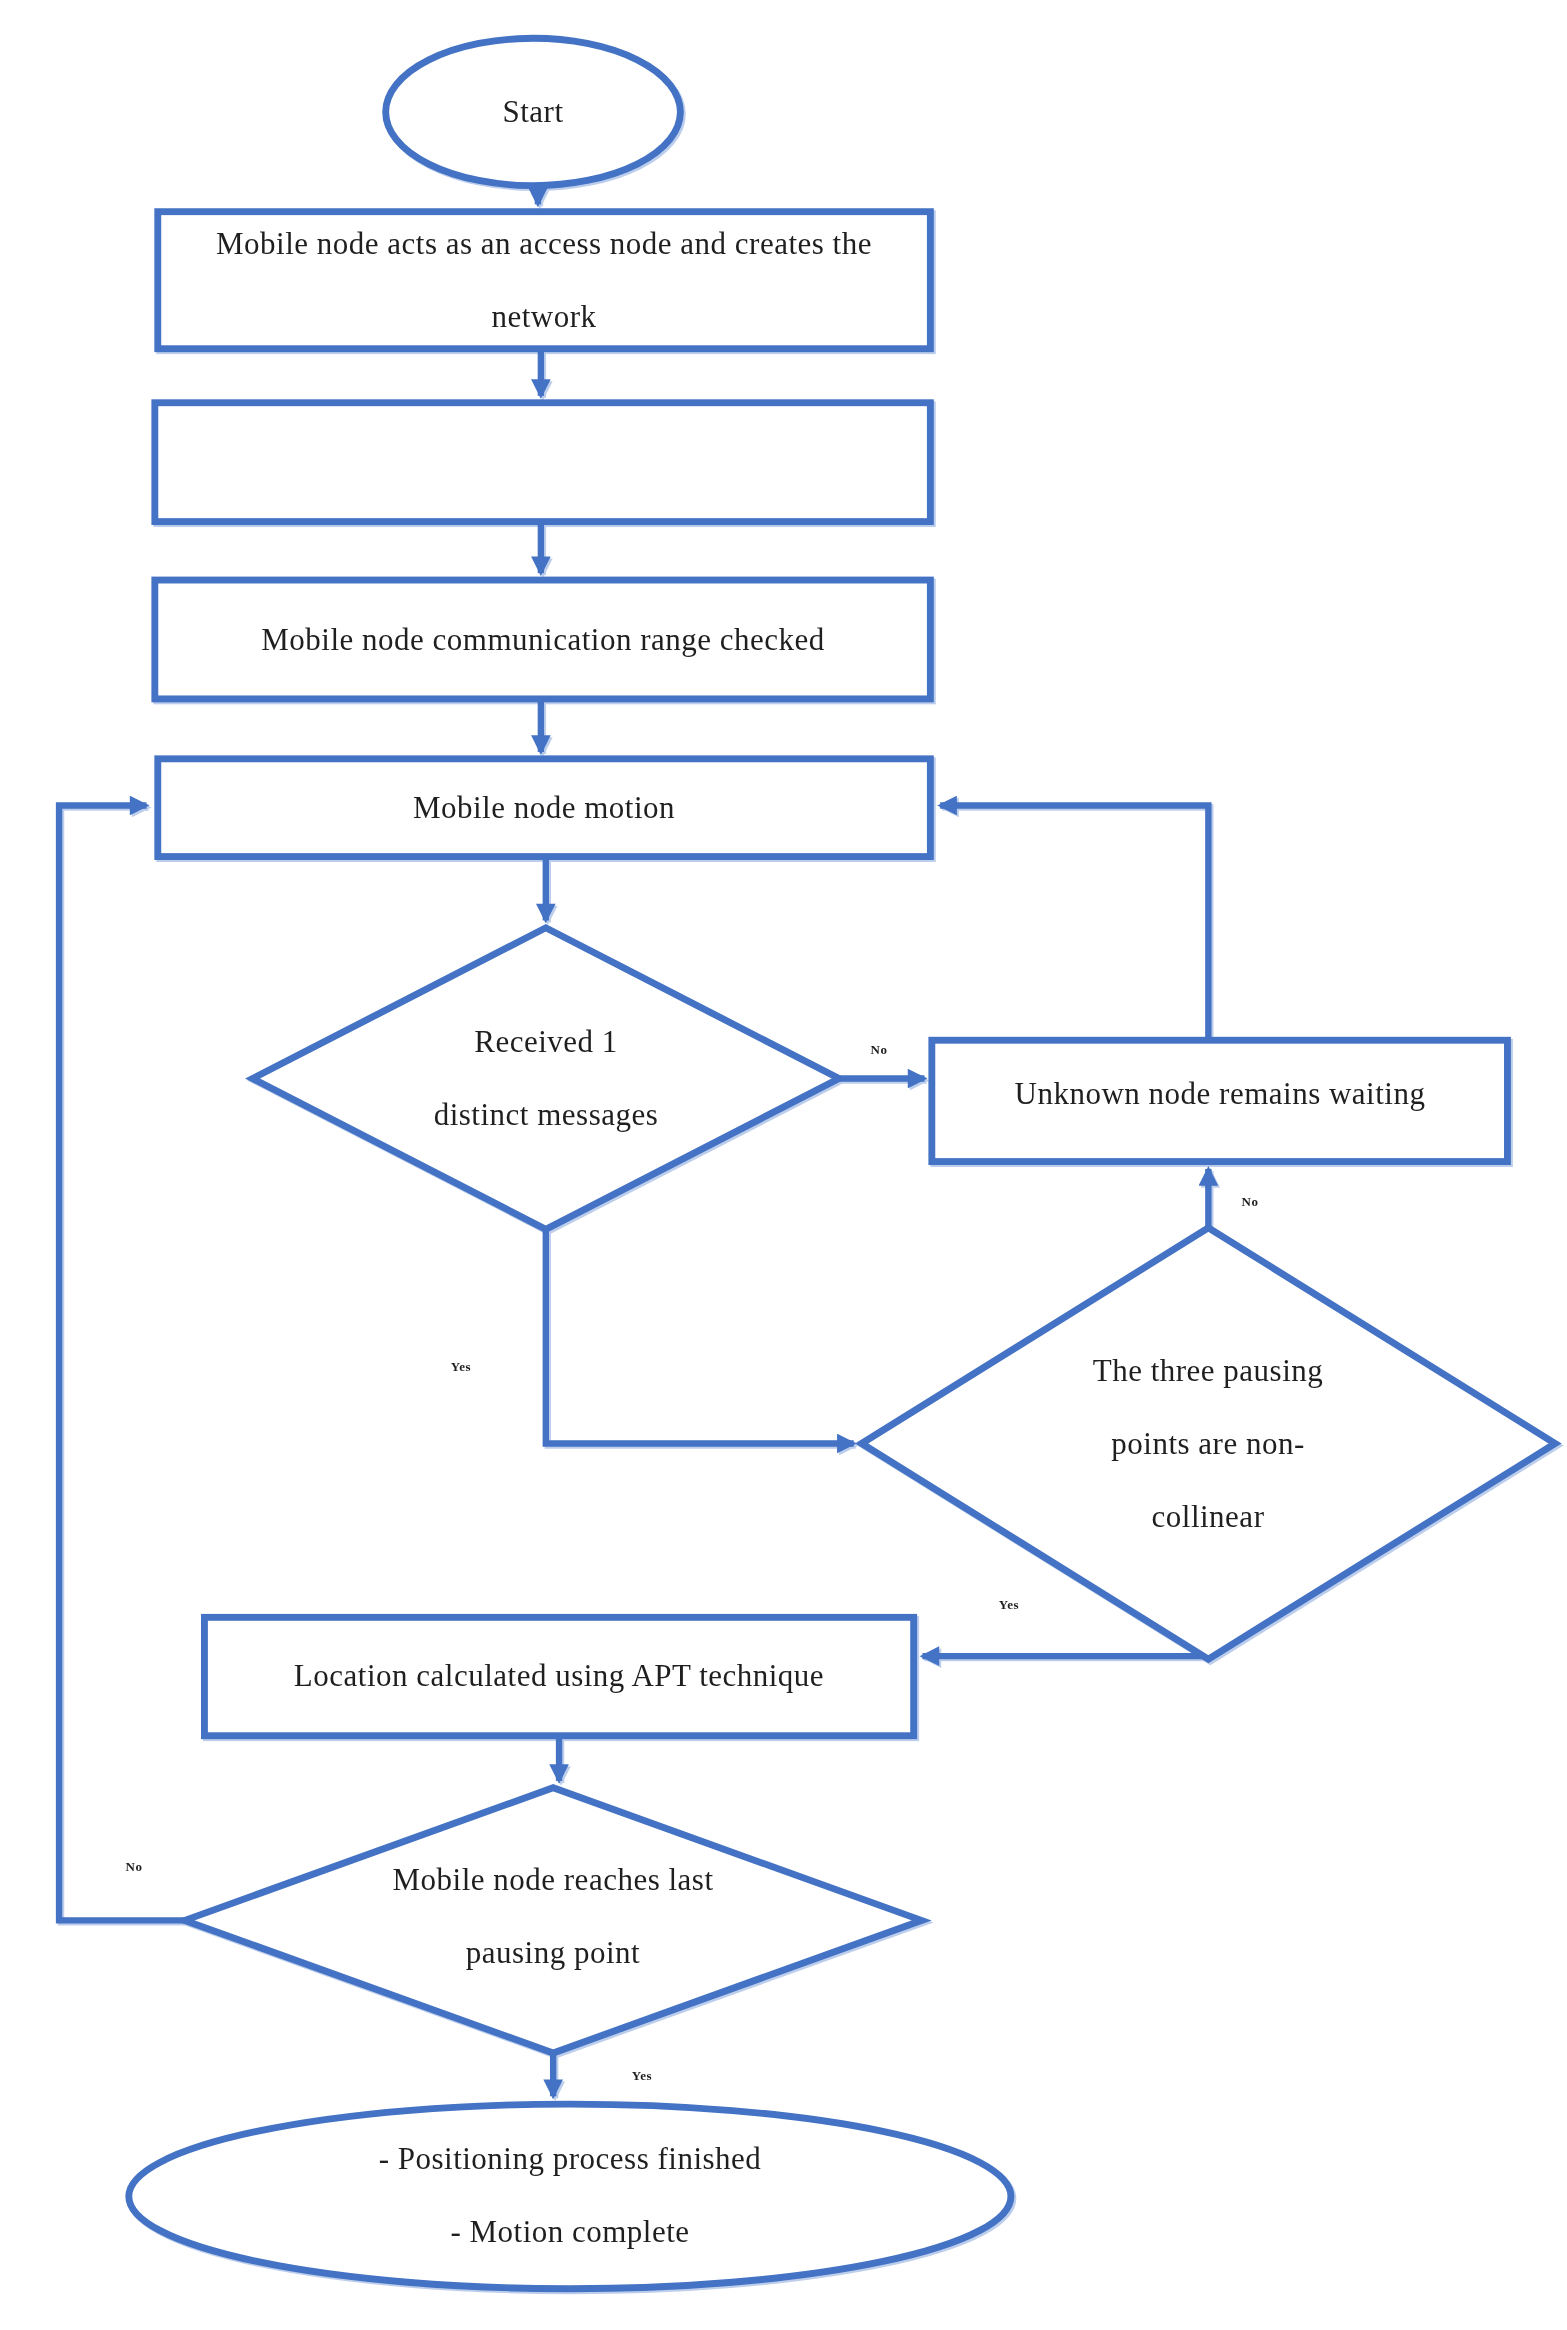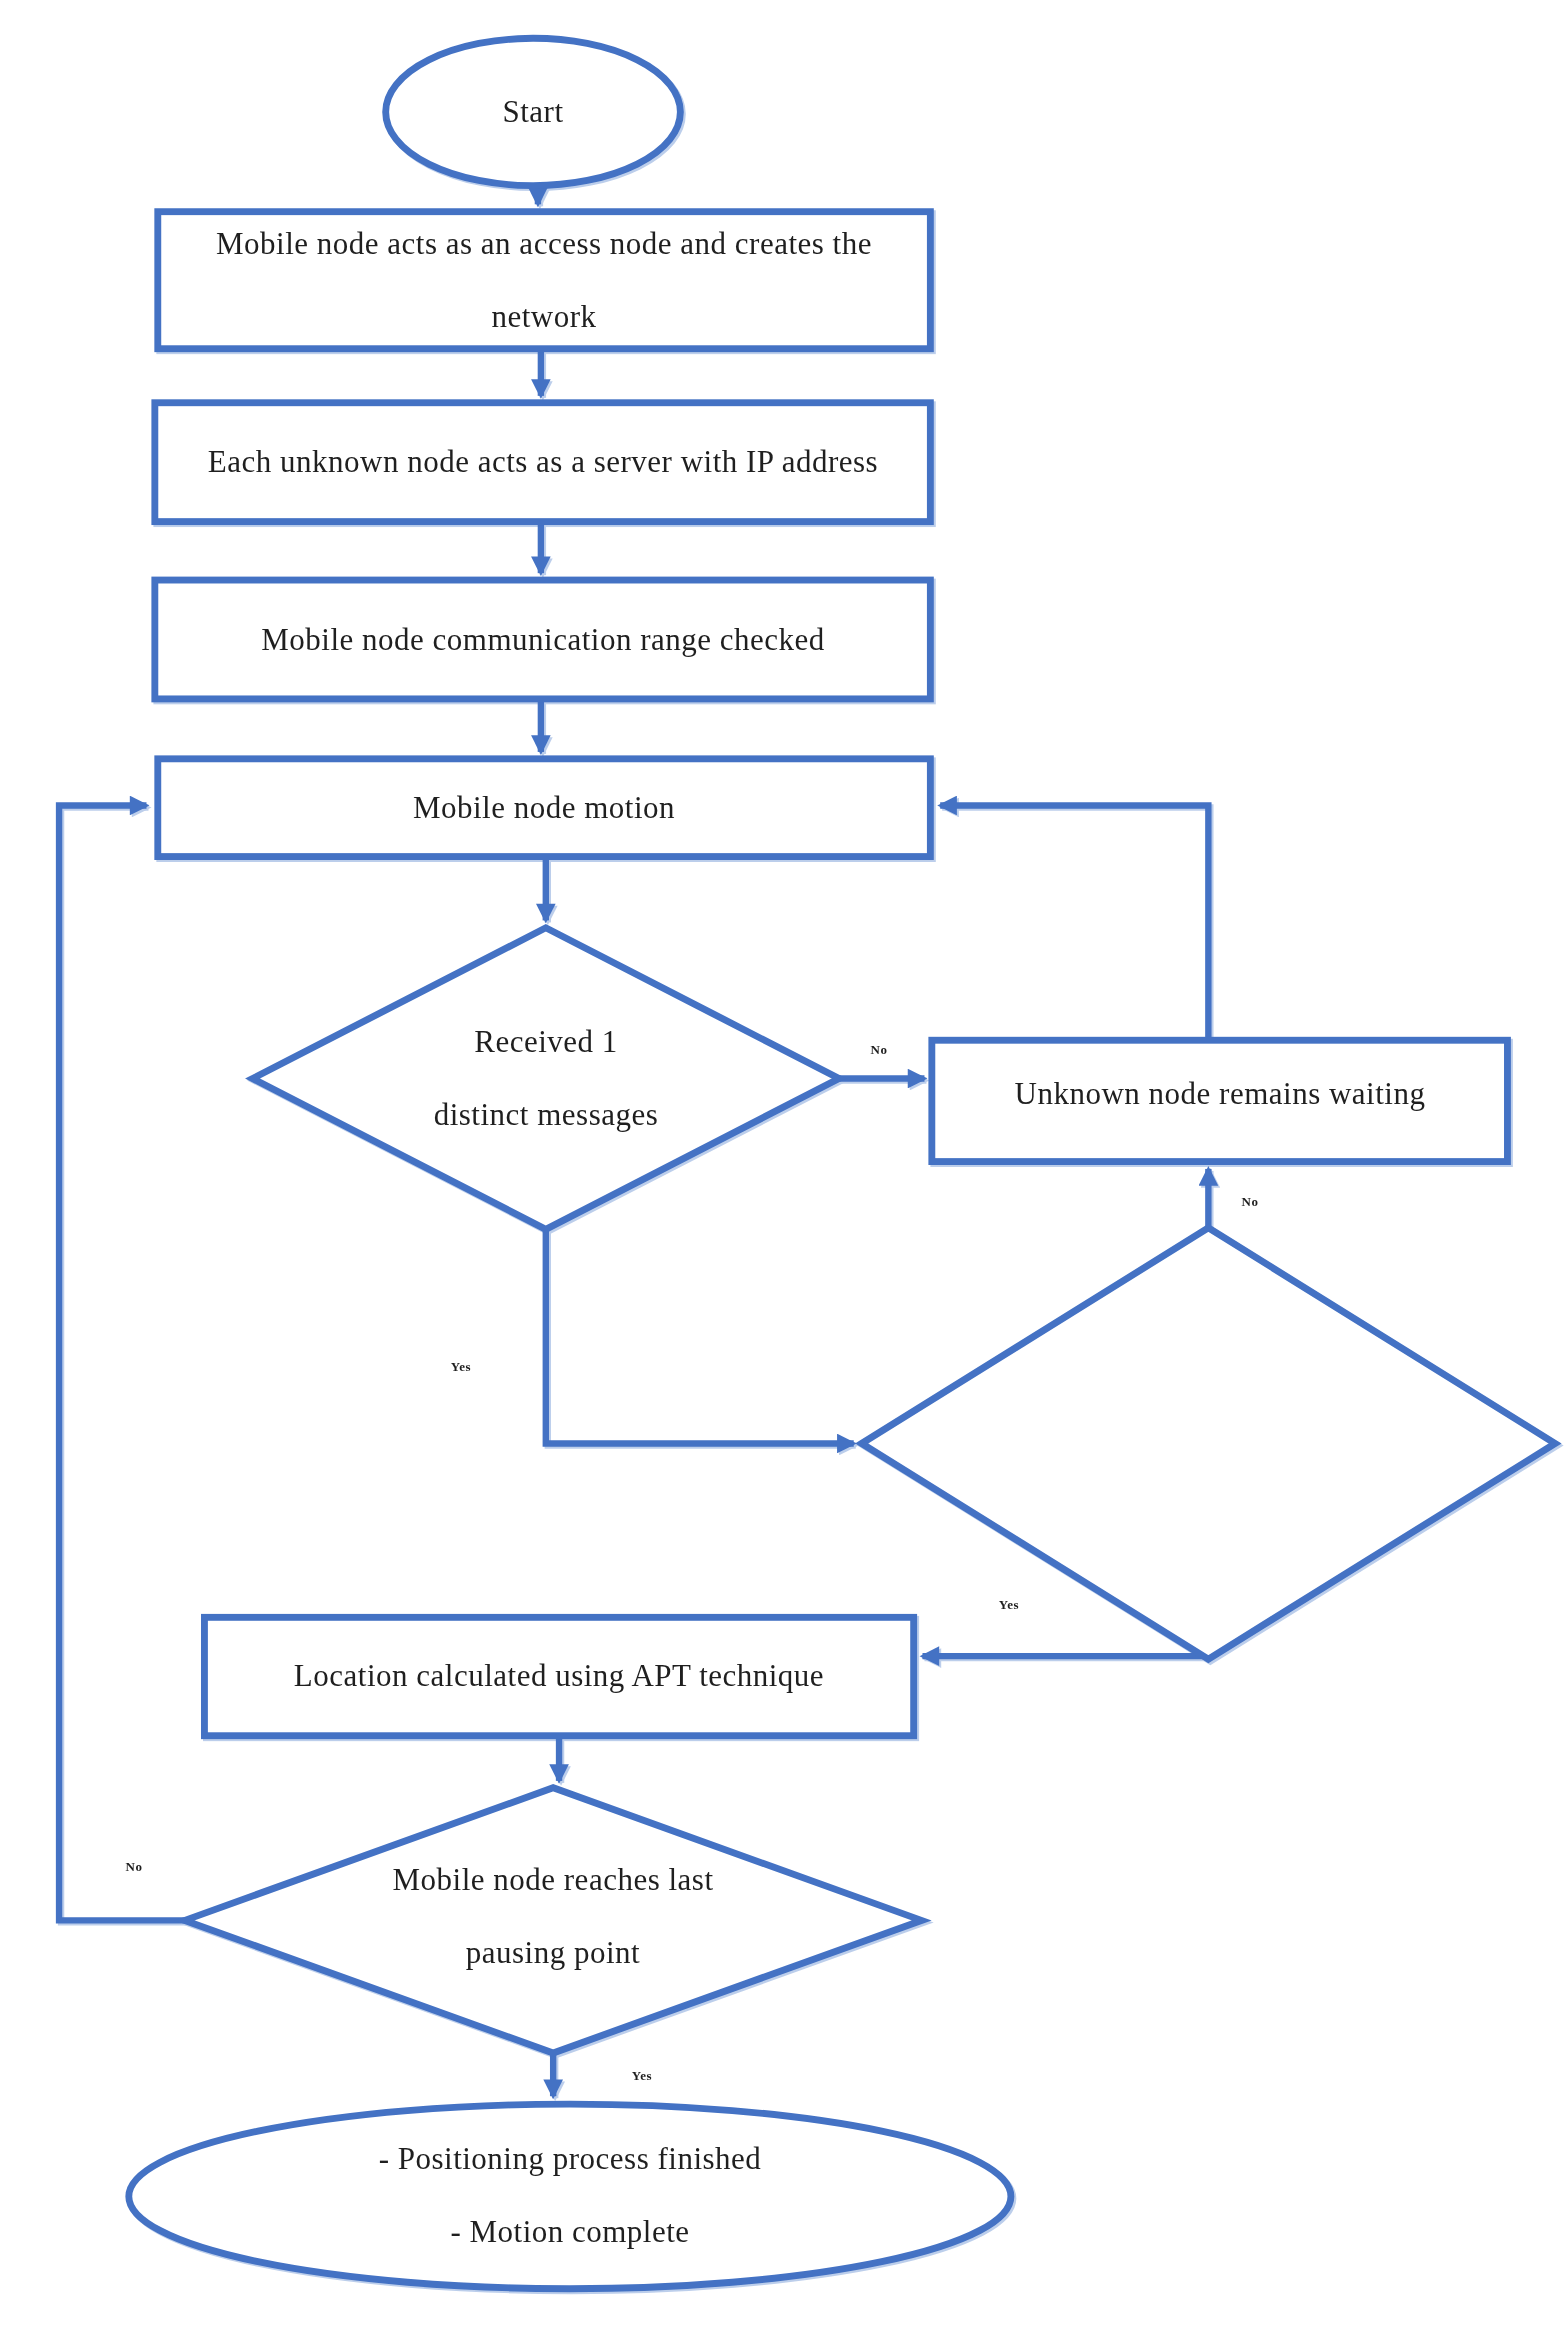--- a/index.html
+++ b/index.html
@@ -78,31 +78,33 @@
     <rect class="node" x="416" y="3293" width="1444" height="241"></rect>
     <polygon class="node" points="376,3910 1126,3640 1876,3910 1126,4180"></polygon>
     <ellipse class="node" cx="1160" cy="4472" rx="898" ry="188"></ellipse>
   </svg>
 
   <div class="node-label" style="left:533px;top:112px;">Start</div>
 
   <div class="node-label" style="left:544px;top:281px;width:737px;">Mobile node acts as an access node and creates the
 network</div>
 
-  <div class="node-label" style="left:543px;top:462px;width:737px;">Each unknown node acts as a server with IP address</div>
 
   <div class="node-label" style="left:544px;top:808px;width:737px;">Mobile node motion</div>
 
   <div class="node-label" style="left:543px;top:640px;width:737px;">Mobile node communication range checked</div>
 
   <div class="node-label" style="left:546px;top:1079px;width:442px;">Received 1
 distinct messages</div>
 
   <div class="node-label" style="left:1220px;top:1094px;width:540px;">Unknown node remains waiting</div>
 
+  <div class="node-label" style="left:1208px;top:1444px;width:442px;">The three pausing
+points are non-
+collinear</div>
 
   <div class="node-label" style="left:559px;top:1676px;width:678px;">Location calculated using APT technique</div>
 
   <div class="node-label" style="left:553px;top:1917px;width:540px;">Mobile node reaches last
 pausing point</div>
 
   <div class="node-label" style="left:570px;top:2196px;width:737px;">- Positioning process finished
 - Motion complete</div>
 
   <div class="edge-label" style="left:879px;top:1050px;">No</div>

